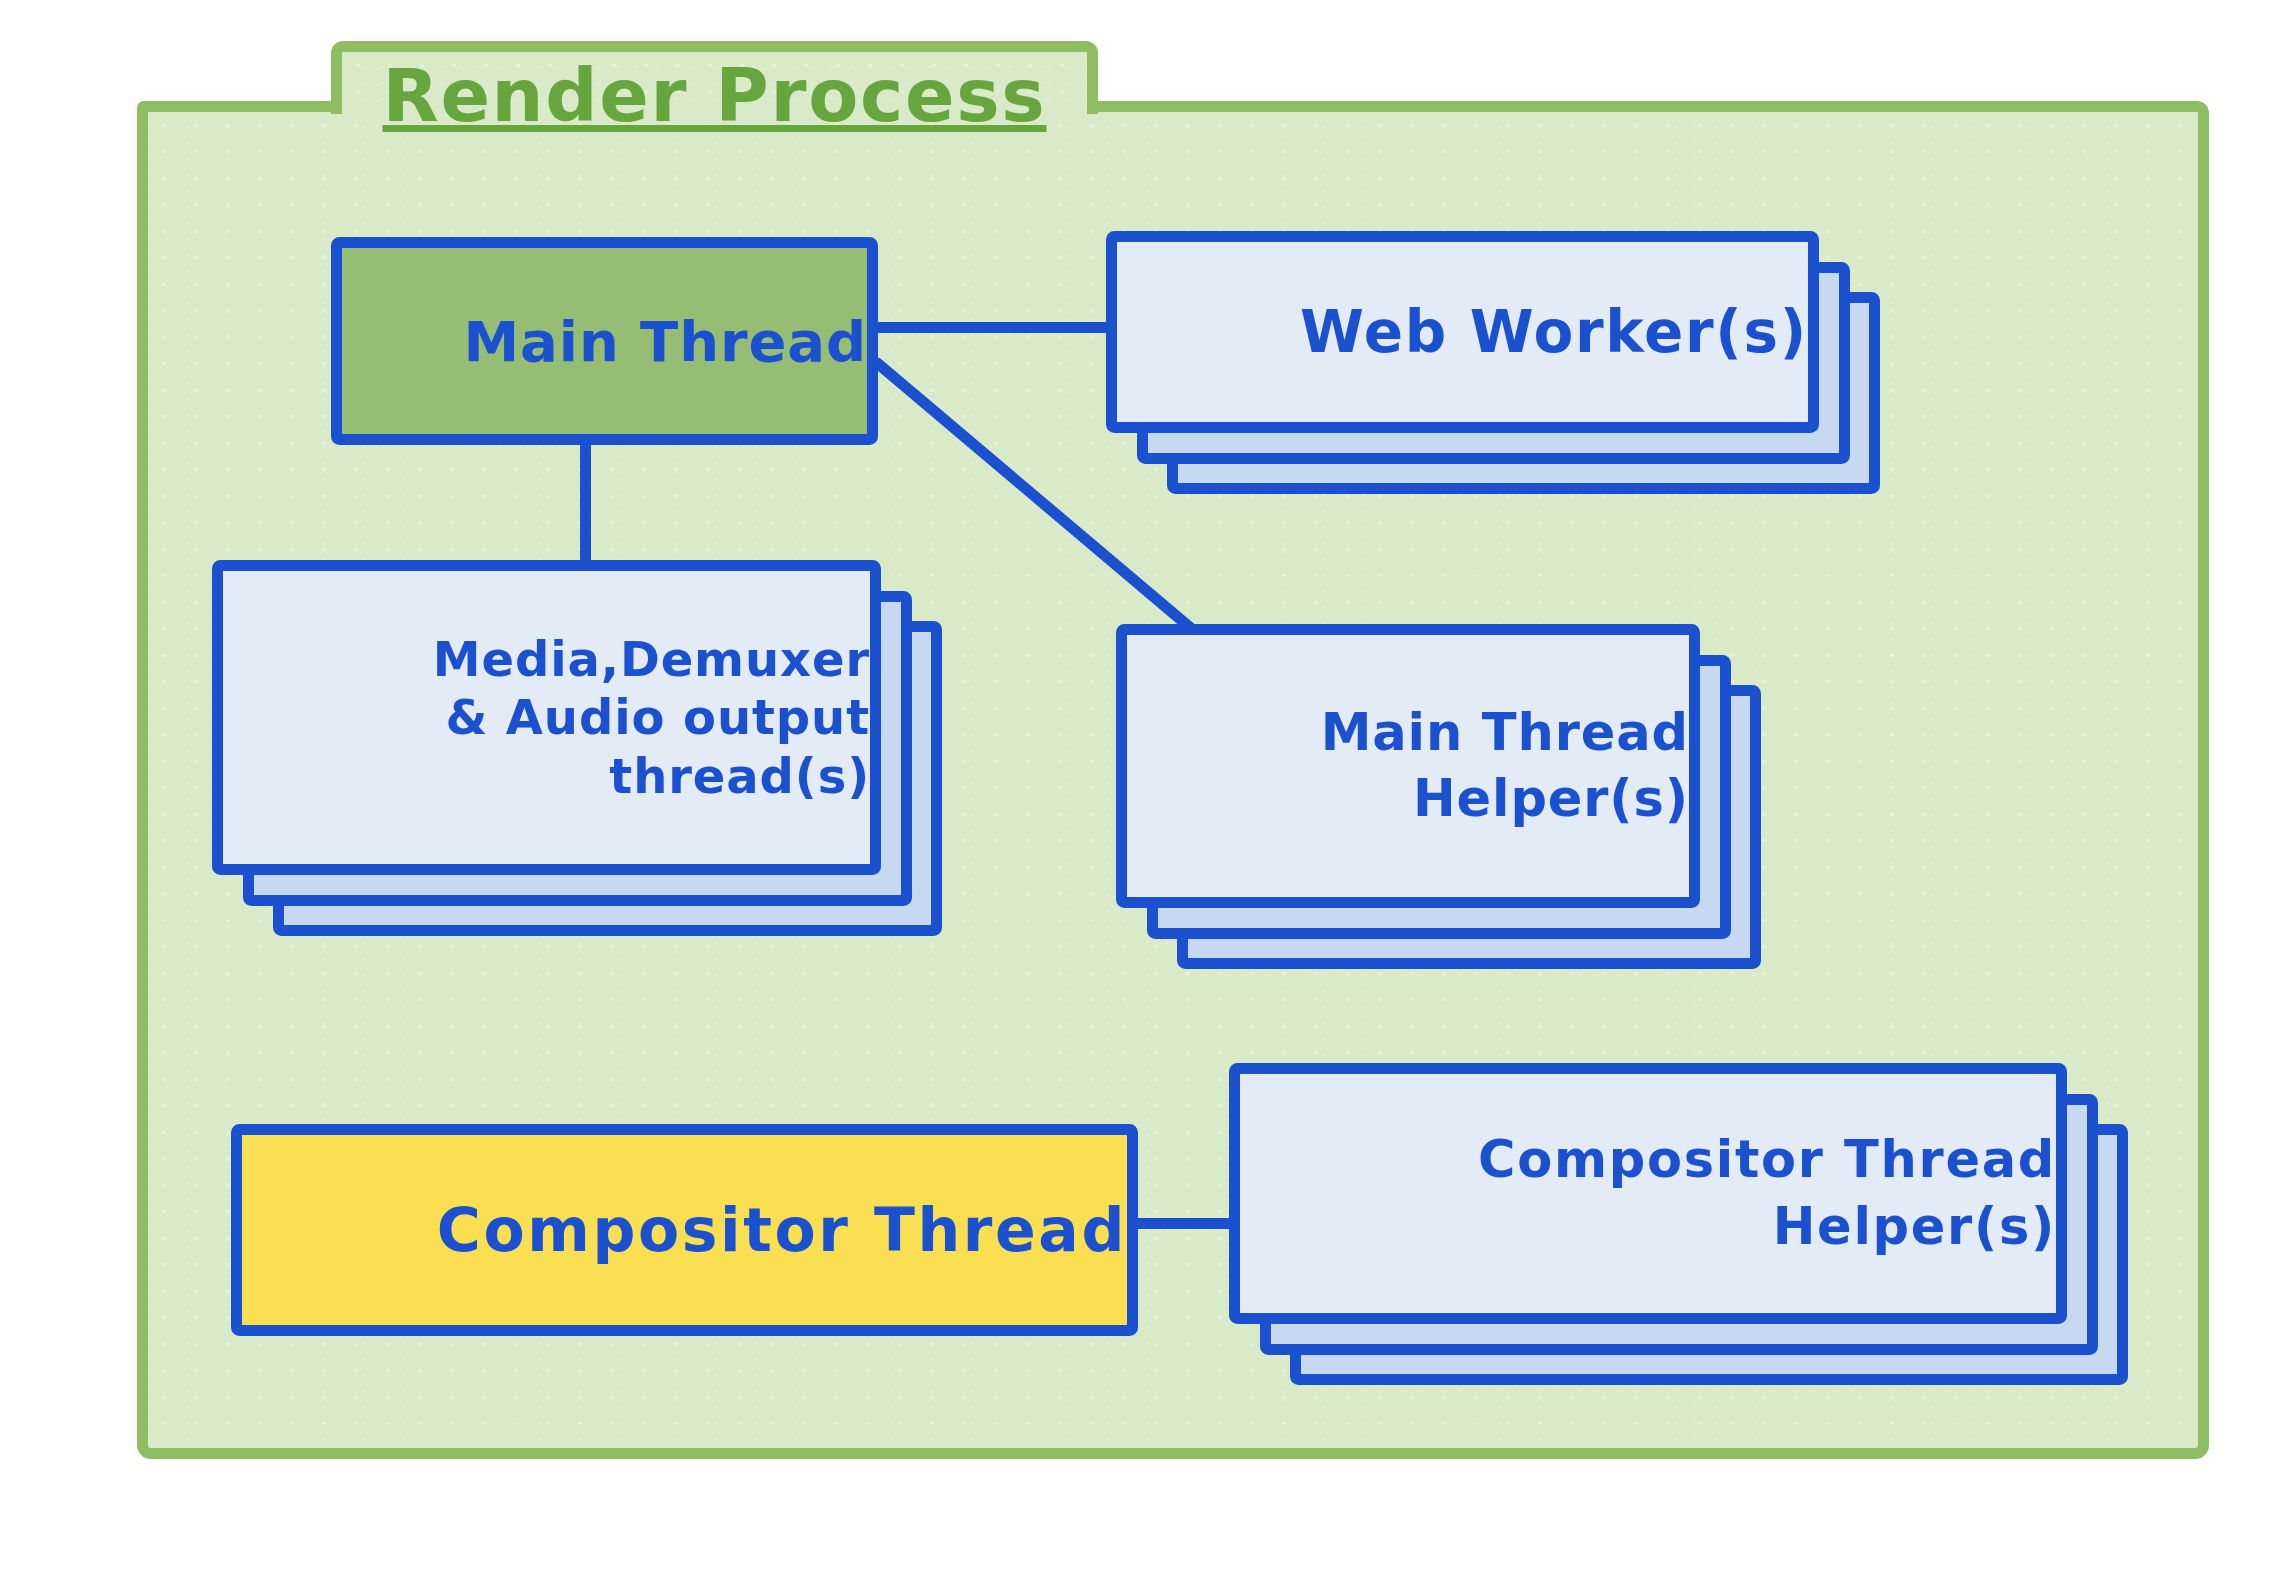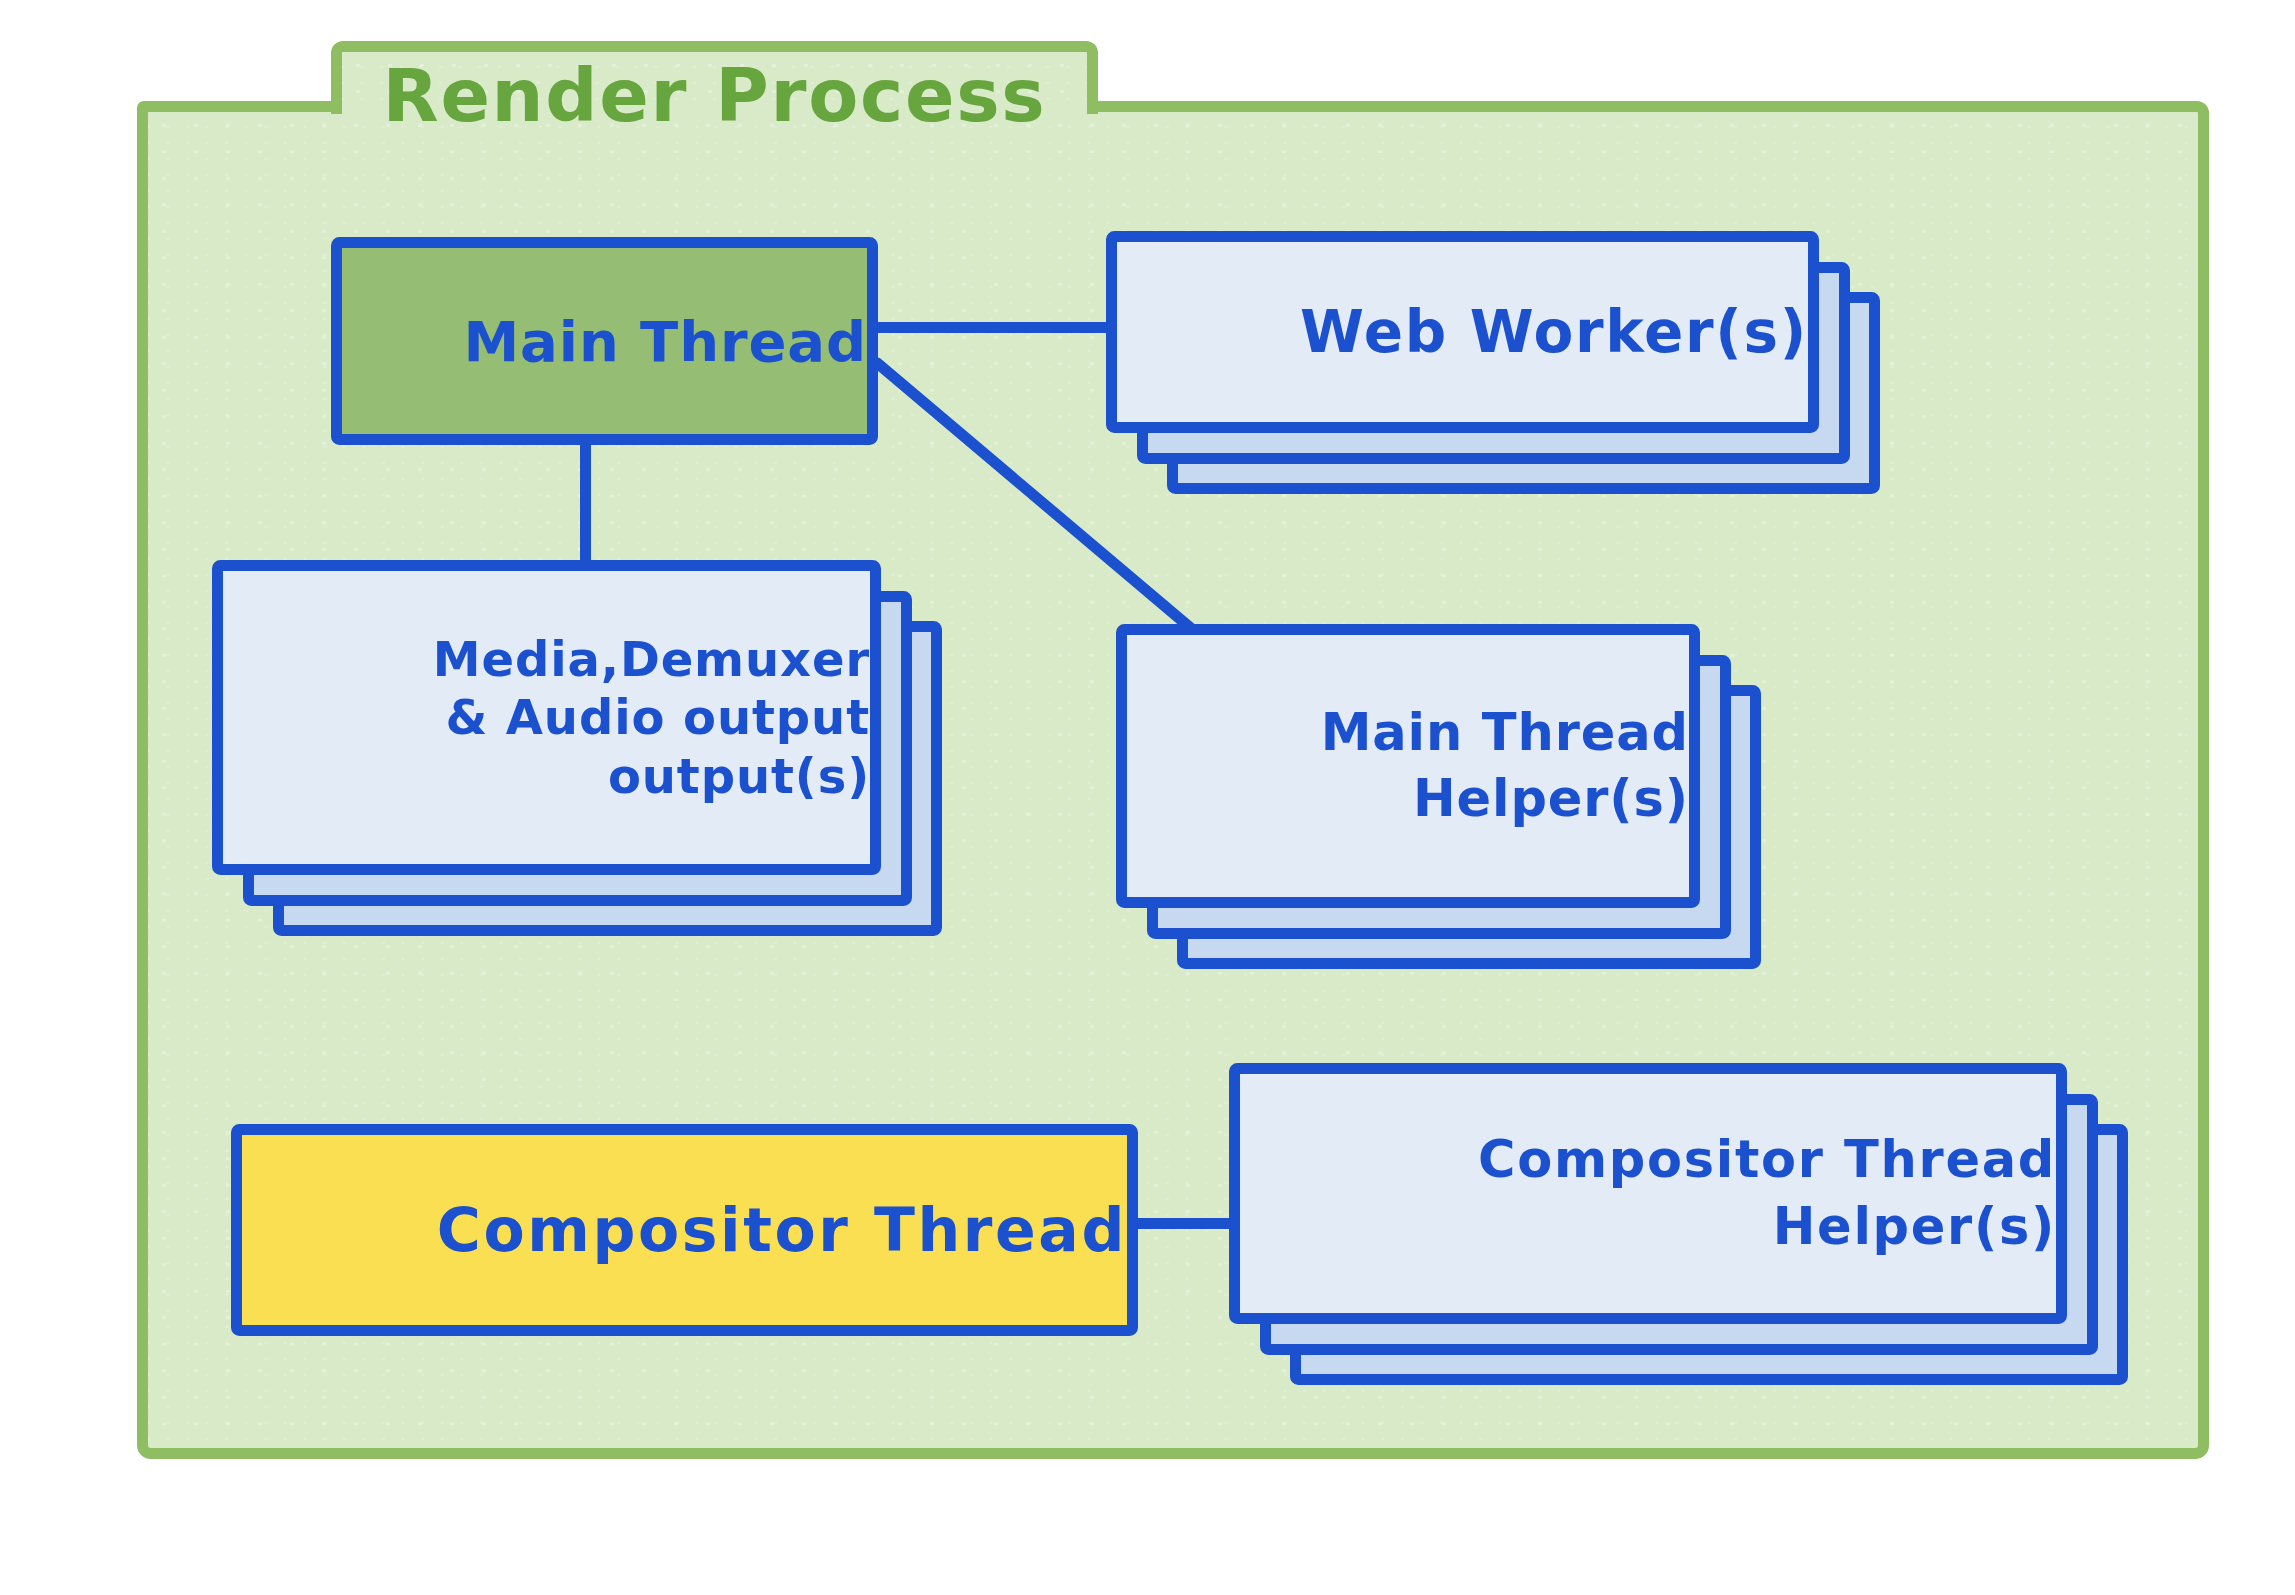--- a/index.html
+++ b/index.html
@@ -53,20 +53,21 @@
     position: absolute;
     left: 0; top: 6.8px;
     width: 100%;
     text-align: center;
     font-size: 73px;
     line-height: 1;
     font-weight: 700;
     letter-spacing: 1.7px;
     color: var(--title-text);
     white-space: nowrap;
+    text-decoration: underline;
   }
   .edge { position: absolute; background: var(--line-blue); z-index: 3; }
   .edge-main-web        { left: 873px; top: 322px; width: 239px; height: 11px; }
   .edge-main-media      { left: 580px;  top: 436px; width: 11px;  height: 130px; }
   .edge-main-helpers    {
     left: 873px; top: 354px; width: 421px; height: 11px;
     transform: rotate(40.2deg); transform-origin: 0 50%;
     border-radius: 5.1px;
   }
   .edge-compositor-helpers { left: 1132px; top: 1218px; width: 102px; height: 11px; }
@@ -146,21 +147,21 @@
       <span class="label-line">Web Worker(s)</span>
     </div>
   </div>
 
   <div class="node node-media-threads">
     <div class="stack-layer layer-3"></div>
     <div class="stack-layer layer-2"></div>
     <div class="box face">
       <span class="label-line">Media,Demuxer</span>
       <span class="label-line">&amp; Audio output</span>
-      <span class="label-line">output(s)</span>
+      <span class="label-line">thread(s)</span>
     </div>
   </div>
 
   <div class="node node-main-thread-helpers">
     <div class="stack-layer layer-3"></div>
     <div class="stack-layer layer-2"></div>
     <div class="box face">
       <span class="label-line">Main Thread</span>
       <span class="label-line">Helper(s)</span>
     </div>

